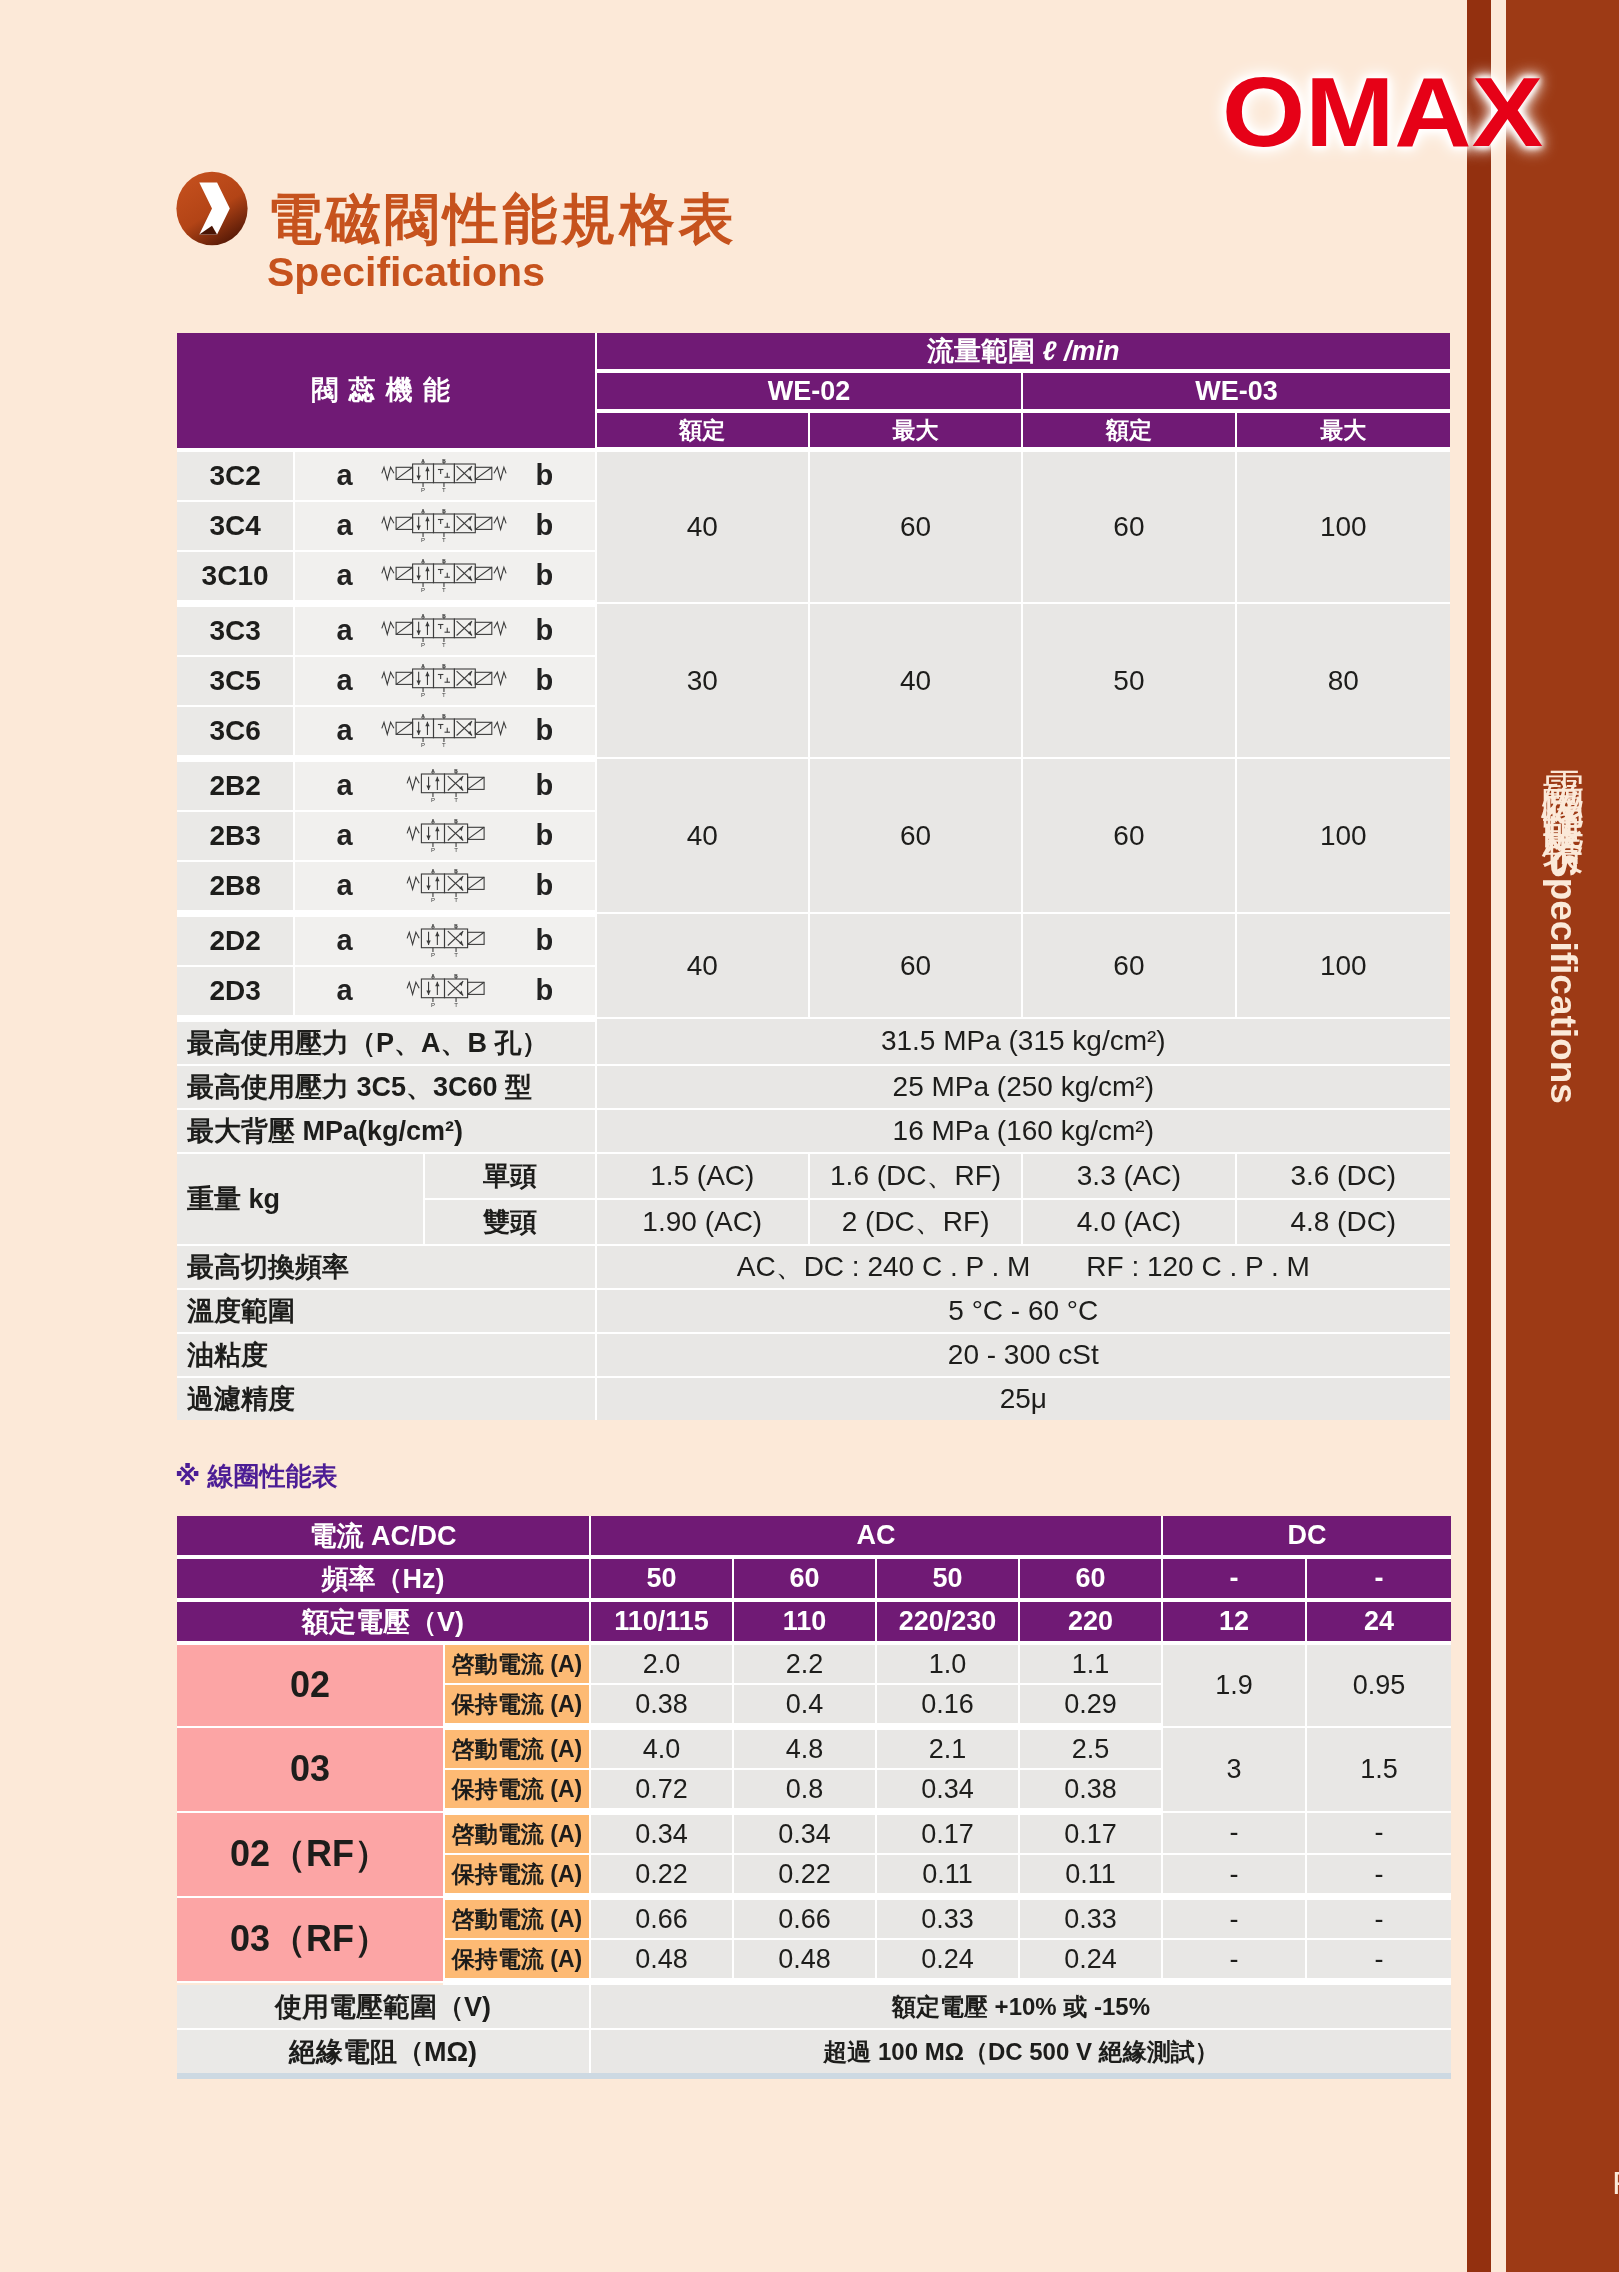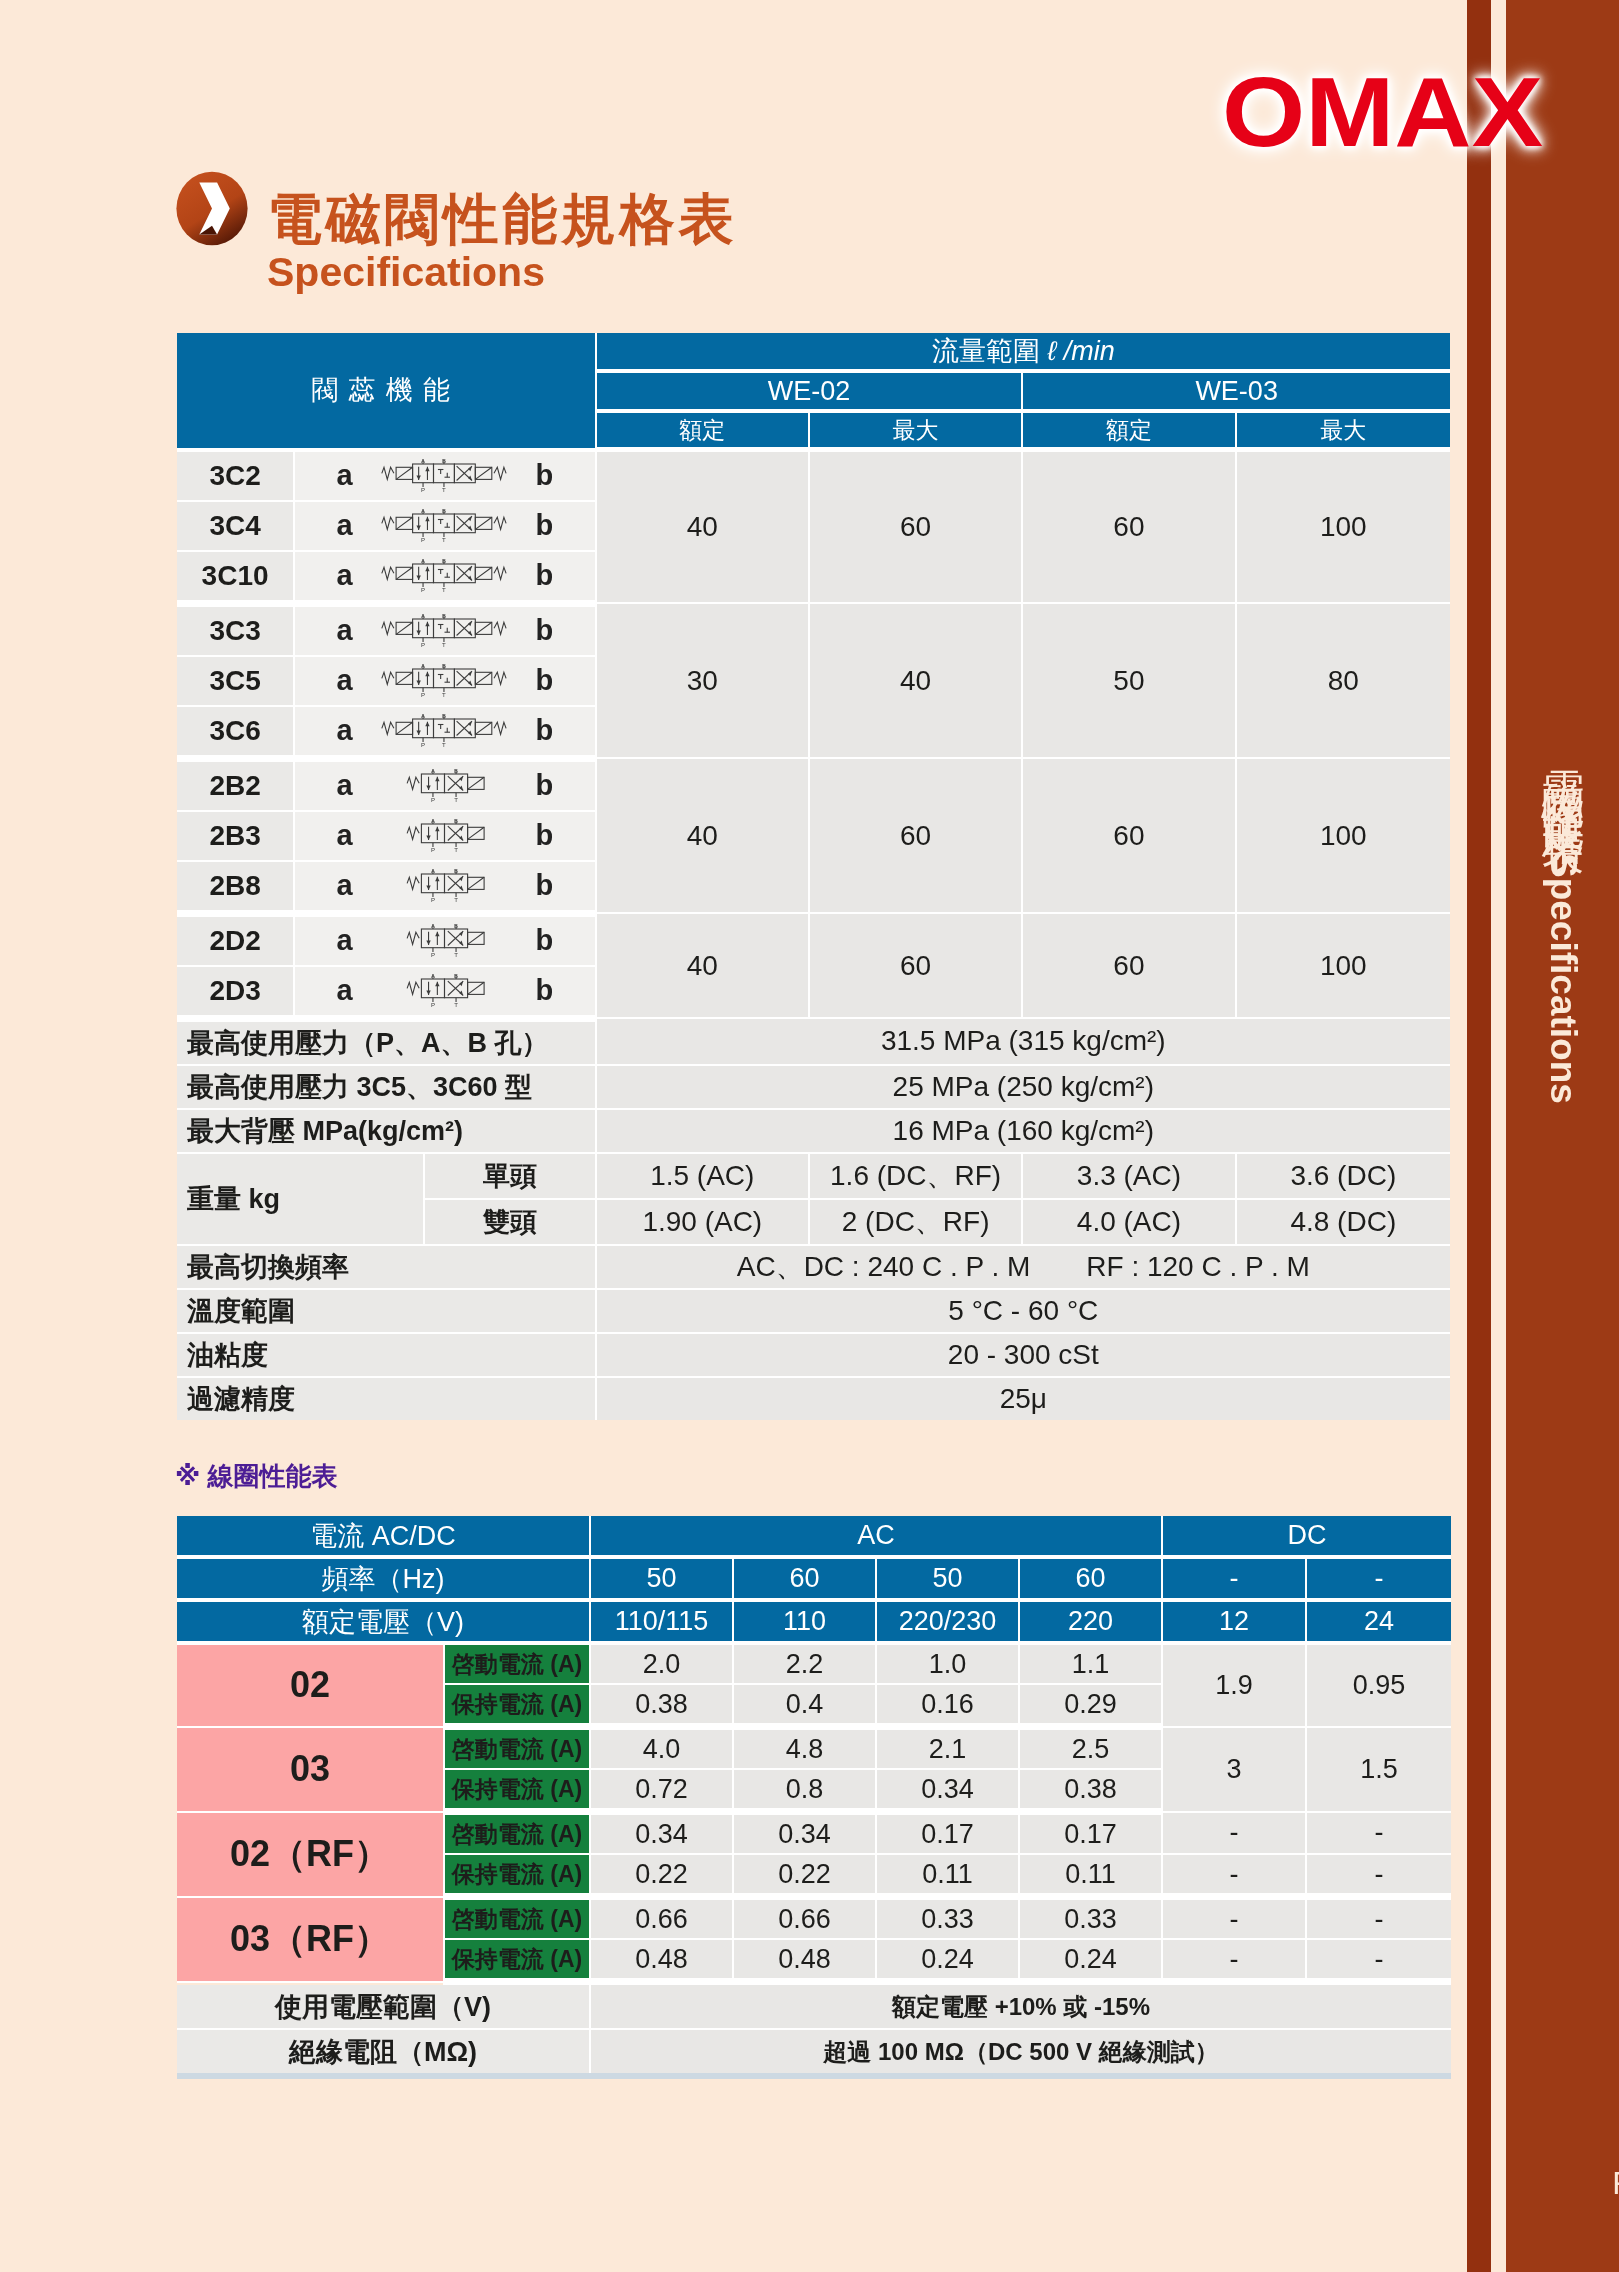--- a/index.html
+++ b/index.html
@@ -18,21 +18,21 @@
 
   
   .head-icon{position:absolute;left:175px;top:171px;width:74px;height:75px;}
   .title-zh{position:absolute;left:267px;top:183px;font-size:55px;font-weight:bold;color:#c6521d;letter-spacing:3.8px;}
   .title-en{position:absolute;left:267px;top:249px;font-size:41px;font-weight:bold;color:#c6521d;}
 
   
   table{border-collapse:collapse;border:hidden;table-layout:fixed;}
   td,th{border:2.5px solid #fff;padding:0;text-align:center;vertical-align:middle;
         font-weight:normal;color:#1d1d1b;overflow:hidden;}
-  .hdr{background:#0369a1;color:#ffffff;font-weight:normal;}
+  .hdr{background:#701a75;color:#ffffff;font-weight:bold;}
   .cell{background:#e8e7e5;font-size:28px;}
   .lblcell{background:#eae9e7;font-weight:bold;font-size:27px;}
   .diagcell{background:#f1f0ee;}
   .leftlbl{text-align:left;padding-left:10px;}
   .gsep{border-bottom-width:7.6px !important;margin-left:28px;}
 
   
   #t1{position:absolute;left:177px;top:333px;width:1273px;}
   #t1 .hrow1 td{height:36px;font-size:27px;border-bottom-width:4.4px;}
   #t1 .hrow2 td{height:36px;font-size:27px;border-bottom-width:4.4px;}
@@ -44,21 +44,21 @@
   #t1 .ab{font-size:29px;font-weight:bold;color:#222;}
   #t1 .srow td{height:42px;}
   #t1 .wrow td{height:44px;}
   .flowunit{font-style:italic;}
 
   
   #t2{position:absolute;left:177px;top:1516px;width:1273px;border-bottom:6.3px solid #cdd9e2;}
   #t2 .hrow td{height:39px;font-size:27px;border-bottom-width:4.4px;margin-top:17px;}
   #t2 .drow td,#t2 .drow th{height:38px;}
   #t2 .glabel{background:#fca5a5;font-size:36px;font-weight:bold;}
-  #t2 .sublbl{background:#15803d;font-size:23px;font-weight:bold;}
+  #t2 .sublbl{background:#fdba74;font-size:23px;font-weight:bold;}
   #t2 .val{font-size:27px;}
   #t2 .brow td{height:43px;}
   #t2 .bval{font-size:24px;font-weight:bold;}
 
   .sec2-title{position:absolute;left:175px;top:1459px;font-size:26px;font-weight:bold;color:#4c1d95;}
   .note{position:absolute;left:169px;top:2075px;font-size:29px;font-weight:bold;color:#241a10;}
 
   
   .side-text{position:absolute;left:1506px;top:737px;width:114px;height:838px;z-index:3;
              display:flex;flex-direction:column;align-items:center;}

